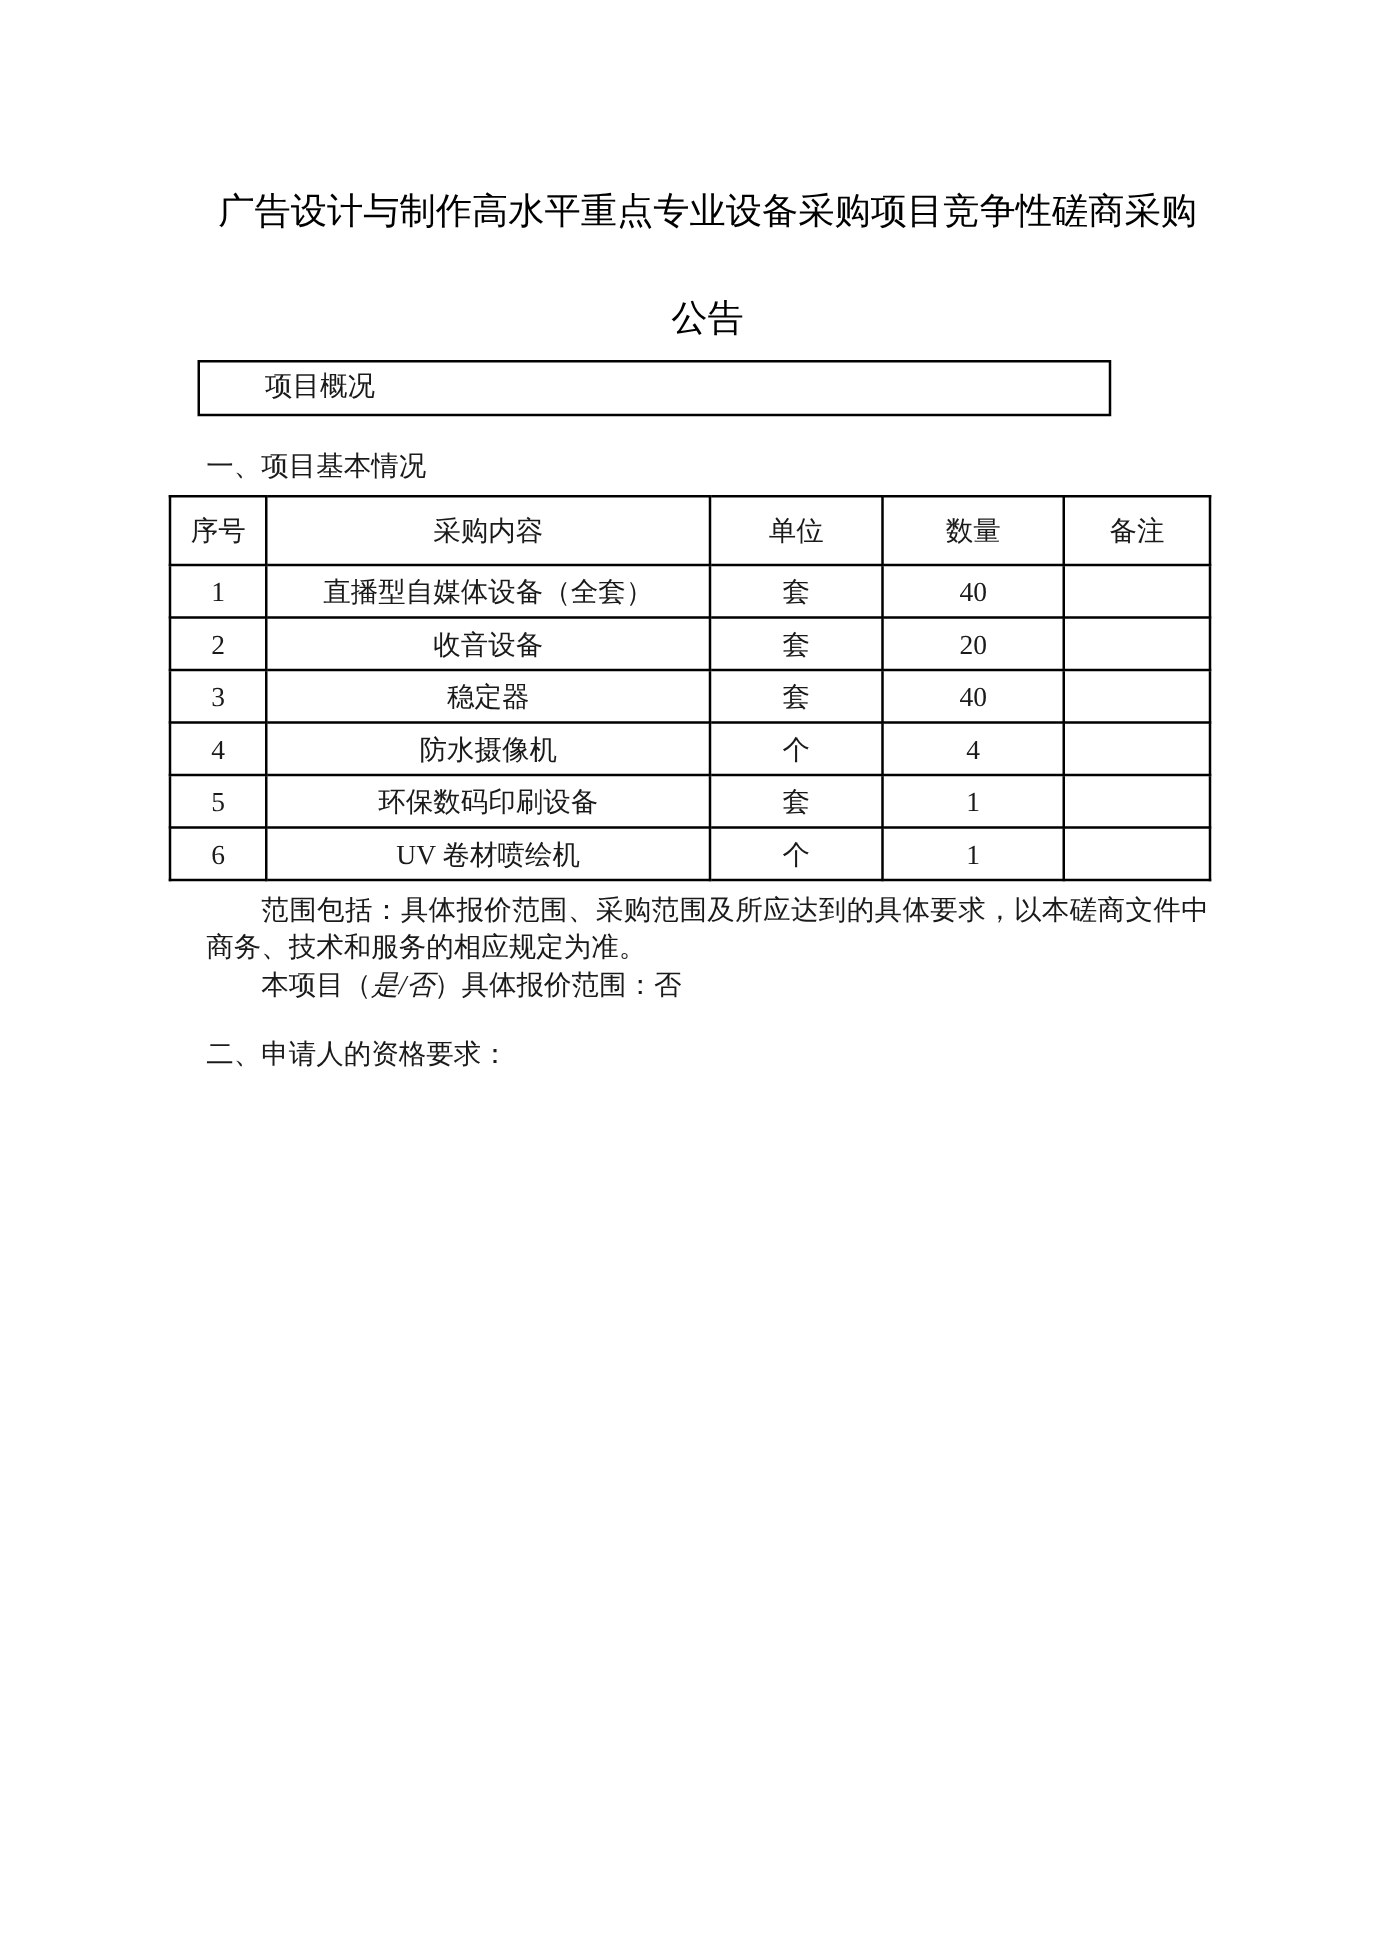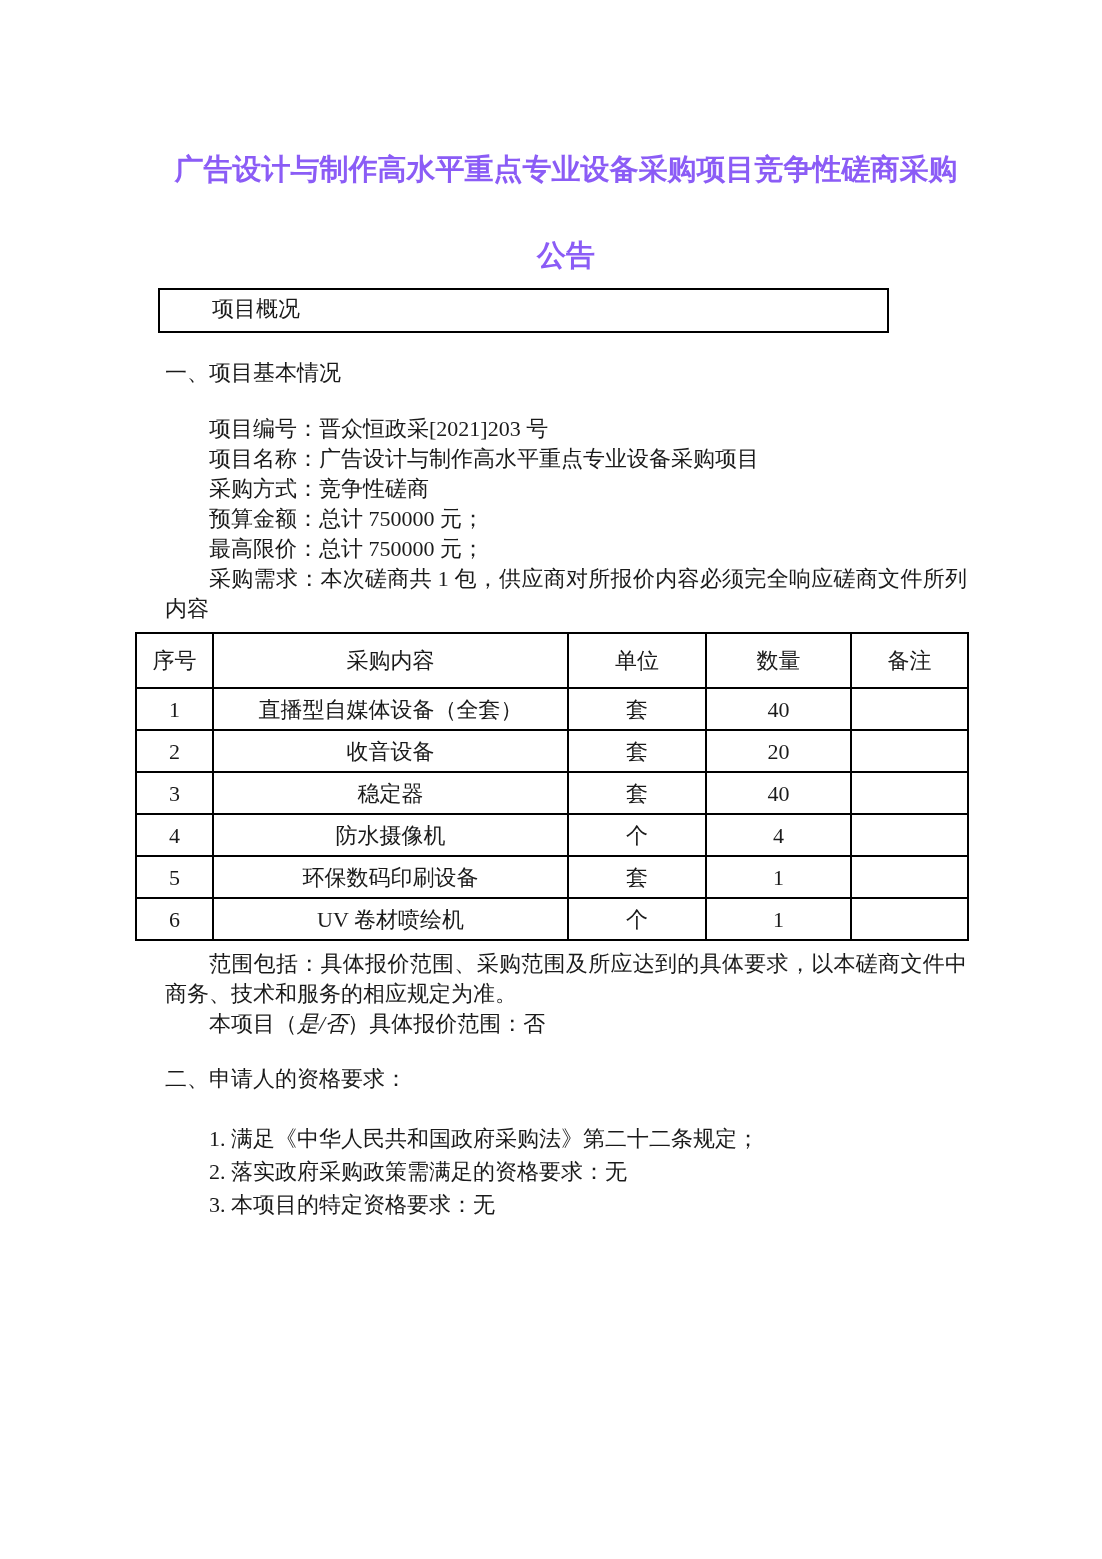--- a/index.html
+++ b/index.html
@@ -13,21 +13,21 @@
     font-size: 22px;
     line-height: 31px;
     overflow: hidden;
   }
   .page {
     position: relative;
     width: 1102px;
     height: 1559px;
     padding: 148px 135px 0 165px;
   }
-  .title { text-align: center; font-weight: bold; font-size: 29px; color: #8b5cf6; margin: 0; }
+  .title { text-align: center; font-weight: normal; font-size: 29px; color: #000000; margin: 0; }
   .title-line { display: block; line-height: 42px; }
   .title-line2 { margin-top: 44px; }
   .overview-box {
     margin: 12px 0 0 -7px;
     width: 731px;
     border: 2px solid #000;
     padding: 4px 8px 8px 8px;
   }
   .overview-box p { margin: 0; line-height: 29px; text-align: justify; }
   .indent { text-indent: 2em; }
@@ -65,28 +65,20 @@
     <span class="title-line">广告设计与制作高水平重点专业设备采购项目竞争性磋商采购</span>
     <span class="title-line title-line2">公告</span>
   </h1>
 
   <div class="overview-box">
     <p class="indent">项目概况</p>
   </div>
 
   <p class="sec-heading">一、项目基本情况</p>
 
-  <div class="fields">
-    <p>项目编号：晋众恒政采[2021]203 号</p>
-    <p>项目名称：广告设计与制作高水平重点专业设备采购项目</p>
-    <p>采购方式：竞争性磋商</p>
-    <p>预算金额：总计 750000 元；</p>
-    <p>最高限价：总计 750000 元；</p>
-    <p>采购需求：本次磋商共 1 包，供应商对所报价内容必须完全响应磋商文件所列内容</p>
-  </div>
 
   <table class="items">
     <colgroup>
       <col style="width:77px">
       <col style="width:355px">
       <col style="width:138px">
       <col style="width:145px">
       <col style="width:117px">
     </colgroup>
     <thead>
@@ -144,19 +136,14 @@
     </tbody>
   </table>
 
   <div class="notes">
     <p>范围包括：具体报价范围、采购范围及所应达到的具体要求，以本磋商文件中商务、技术和服务的相应规定为准。</p>
     <p><span>本项目（</span><span class="italic">是/否</span><span>）具体报价范围：否</span></p>
   </div>
 
   <p class="sec-heading">二、申请人的资格要求：</p>
 
-  <div class="quals">
-    <p>1. 满足《中华人民共和国政府采购法》第二十二条规定；</p>
-    <p>2. 落实政府采购政策需满足的资格要求：无</p>
-    <p>3. 本项目的特定资格要求：无</p>
-  </div>
 
 </div>
 
 </body></html>

